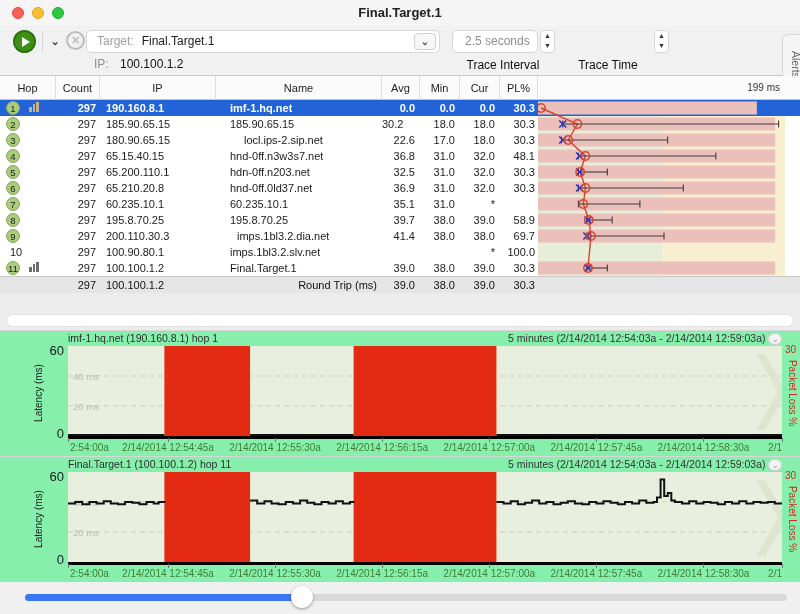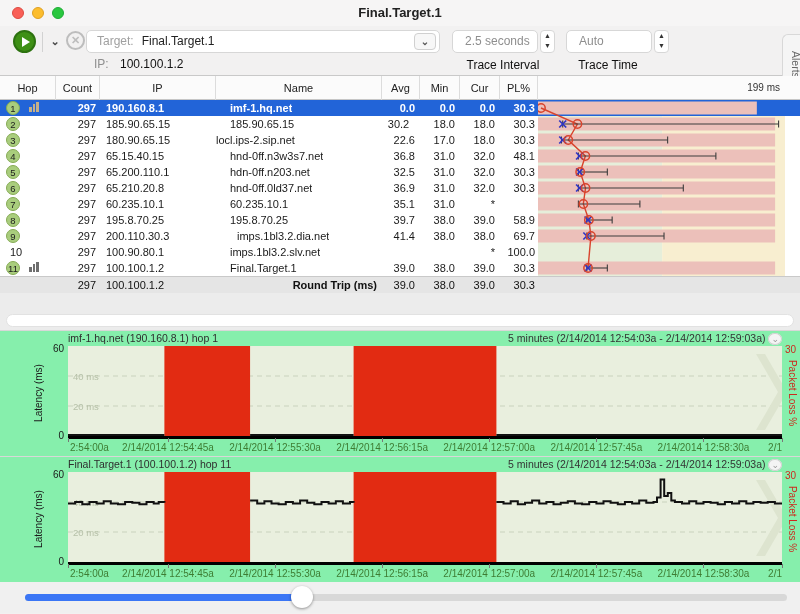--- a/index.html
+++ b/index.html
@@ -72,21 +72,21 @@
              border:1px solid #e2e2e2; border-radius:7px; }
 
   
   .timeline { position:relative; height:126px; background:#86efac; border-top:1px solid #d8d8d8; }
   .tl-titlerow { position:relative; height:15px; font-size:10.5px; color:#2e2e2e; }
   .tl-title { position:absolute; left:68px; top:1px; }
   .tl-range { position:absolute; right:18px; top:1px; color:#333; }
   .tl-range .chev { color:#9a9a9a; font-size:9px; border:1px solid #cfcfcf; border-radius:50%; padding:0 2px; background:#f4f4f4;}
   .tl-plotwrap { position:relative; height:93px; }
   .tl-plot { position:absolute; left:68px; top:0; }
-  .yl { position:absolute; font-size:10px; color:#1a1a1a; }
+  .yl { position:absolute; font-size:13px; color:#1a1a1a; }
   .yl-60 { left:46px; top:-3px; width:18px; text-align:right; }
   .yl-0 { left:46px; bottom:-2px; width:18px; text-align:right; }
   .lat-label { position:absolute; left:38px; top:50%; transform:translate(-50%,-50%) rotate(-90deg);
                font-size:10px; color:#1a1a1a; white-space:nowrap; }
   .pl-30 { position:absolute; left:785px; top:-2px; font-size:10px; color:#cc2a1e; }
   .pl-label { position:absolute; left:792px; top:50%; transform:translate(-50%,-50%) rotate(90deg);
               font-size:10px; color:#cc2a1e; white-space:nowrap; }
   .tl-xlabels { position:relative; height:17px; font-size:10px; color:#3e7d33; }
   .xlab { position:absolute; top:3px; white-space:nowrap; }
   .xtick { position:absolute; top:-1px; width:1px; height:4px; background:#777; }
@@ -127,21 +127,20 @@
 
     <div class="ip-row">
       <span class="ip-lab">IP:</span>
       <span class="ip-val">100.100.1.2</span>
     </div>
 
     <div class="field trace-field"><span>2.5 seconds</span></div>
     <div class="stepper" style="left:540px;">▲<br>▼</div>
     <div class="under-label" style="left:443px;">Trace Interval</div>
 
-    <div class="field focus-field"><span>Auto</span></div>
     <div class="stepper" style="left:654px;">▲<br>▼</div>
     <div class="under-label" style="left:548px;">Trace Time</div>
 
     <div class="alerts-tab">Alerts..</div>
   </div>
 
   <div class="thead">
       <span class="hc" style="left: 0px; width: 56px;">Hop</span>
       <span class="hc" style="left: 56px; width: 44px;">Count</span>
       <span class="hc" style="left: 216px; width: 166px;">Name</span>
@@ -165,30 +164,30 @@
         <span class="cell" style="left: 382px; width: 38px; text-align: right; padding-right: 5px;">0.0</span>
         <span class="cell" style="left: 420px; width: 40px; text-align: right; padding-right: 5px;">0.0</span>
         <span class="cell" style="left: 460px; width: 40px; text-align: right; padding-right: 5px;">0.0</span>
         <span class="cell" style="left: 500px; width: 38px; text-align: right; padding-right: 3px;">30.3</span>
       </div>
       <div class="trow" style="top: 16px;">
         <span class="cell" style="left: 6px; width: 50px;"><span class="badge">2</span></span>
         <span class="cell" style="left: 56px; width: 44px; text-align: right; padding-right: 4px;">297</span>
         <span class="cell" style="left: 106px;">185.90.65.15</span>
         <span class="cell" style="left: 230px;">185.90.65.15</span>
-        <span class="cell" style="left: 382px; width: 38px; text-align: center; padding-right: 5px;">30.2</span>
+        <span class="cell" style="left: 382px; width: 38px; text-align: left; padding-right: 5px;">30.2</span>
         <span class="cell" style="left: 420px; width: 40px; text-align: right; padding-right: 5px;">18.0</span>
         <span class="cell" style="left: 460px; width: 40px; text-align: right; padding-right: 5px;">18.0</span>
         <span class="cell" style="left: 500px; width: 38px; text-align: right; padding-right: 3px;">30.3</span>
       </div>
       <div class="trow" style="top: 32px;">
         <span class="cell" style="left: 6px; width: 50px;"><span class="badge">3</span></span>
         <span class="cell" style="left: 56px; width: 44px; text-align: right; padding-right: 4px;">297</span>
         <span class="cell" style="left: 106px;">180.90.65.15</span>
-        <span class="cell" style="left: 216px;">locl.ips-2.sip.net</span>
+        <span class="cell" style="left: 244px;">locl.ips-2.sip.net</span>
         <span class="cell" style="left: 382px; width: 38px; text-align: right; padding-right: 5px;">22.6</span>
         <span class="cell" style="left: 420px; width: 40px; text-align: right; padding-right: 5px;">17.0</span>
         <span class="cell" style="left: 460px; width: 40px; text-align: right; padding-right: 5px;">18.0</span>
         <span class="cell" style="left: 500px; width: 38px; text-align: right; padding-right: 3px;">30.3</span>
       </div>
       <div class="trow" style="top: 48px;">
         <span class="cell" style="left: 6px; width: 50px;"><span class="badge">4</span></span>
         <span class="cell" style="left: 56px; width: 44px; text-align: right; padding-right: 4px;">297</span>
         <span class="cell" style="left: 106px;">65.15.40.15</span>
         <span class="cell" style="left: 230px;">hnd-0ff.n3w3s7.net</span>
@@ -354,21 +353,21 @@
         <line x1="48.82914572864321" y1="164.5" x2="48.82914572864321" y2="171.5" stroke="#3c3c3c" stroke-width="1.1"></line>
         <line x1="69.33165829145727" y1="164.5" x2="69.33165829145727" y2="171.5" stroke="#3c3c3c" stroke-width="1.1"></line>
         <line x1="46.53517587939698" y1="164.5" x2="53.53517587939698" y2="171.5" stroke="#2f35c4" stroke-width="1.7"></line>
         <line x1="46.53517587939698" y1="171.5" x2="53.53517587939698" y2="164.5" stroke="#2f35c4" stroke-width="1.7"></line>
         <circle cx="50.03517587939698" cy="168" r="4.2" fill="none" stroke="#d8432c" stroke-width="1.5"></circle>
       </svg>
     </div>
   <div class="tfoot">
     <span class="cell" style="left:56px;width:44px;text-align:right;padding-right:4px;">297</span>
     <span class="cell" style="left:106px;">100.100.1.2</span>
-    <span class="cell" style="left:216px;width:166px;text-align:right;padding-right:5px;font-weight:bold;">Round Trip (ms)</span>
+    <span class="cell" style="left:216px;width:166px;text-align:right;padding-right:5px;font-weight:normal;">Round Trip (ms)</span>
     <span class="cell" style="left:382px;width:38px;text-align:right;padding-right:5px;">39.0</span>
     <span class="cell" style="left:420px;width:40px;text-align:right;padding-right:5px;">38.0</span>
     <span class="cell" style="left:460px;width:40px;text-align:right;padding-right:5px;">39.0</span>
     <span class="cell" style="left:500px;width:38px;text-align:right;padding-right:3px;">30.3</span>
   </div>
 
   <div class="divider">
     <div class="hscroll"></div>
   </div>
 

